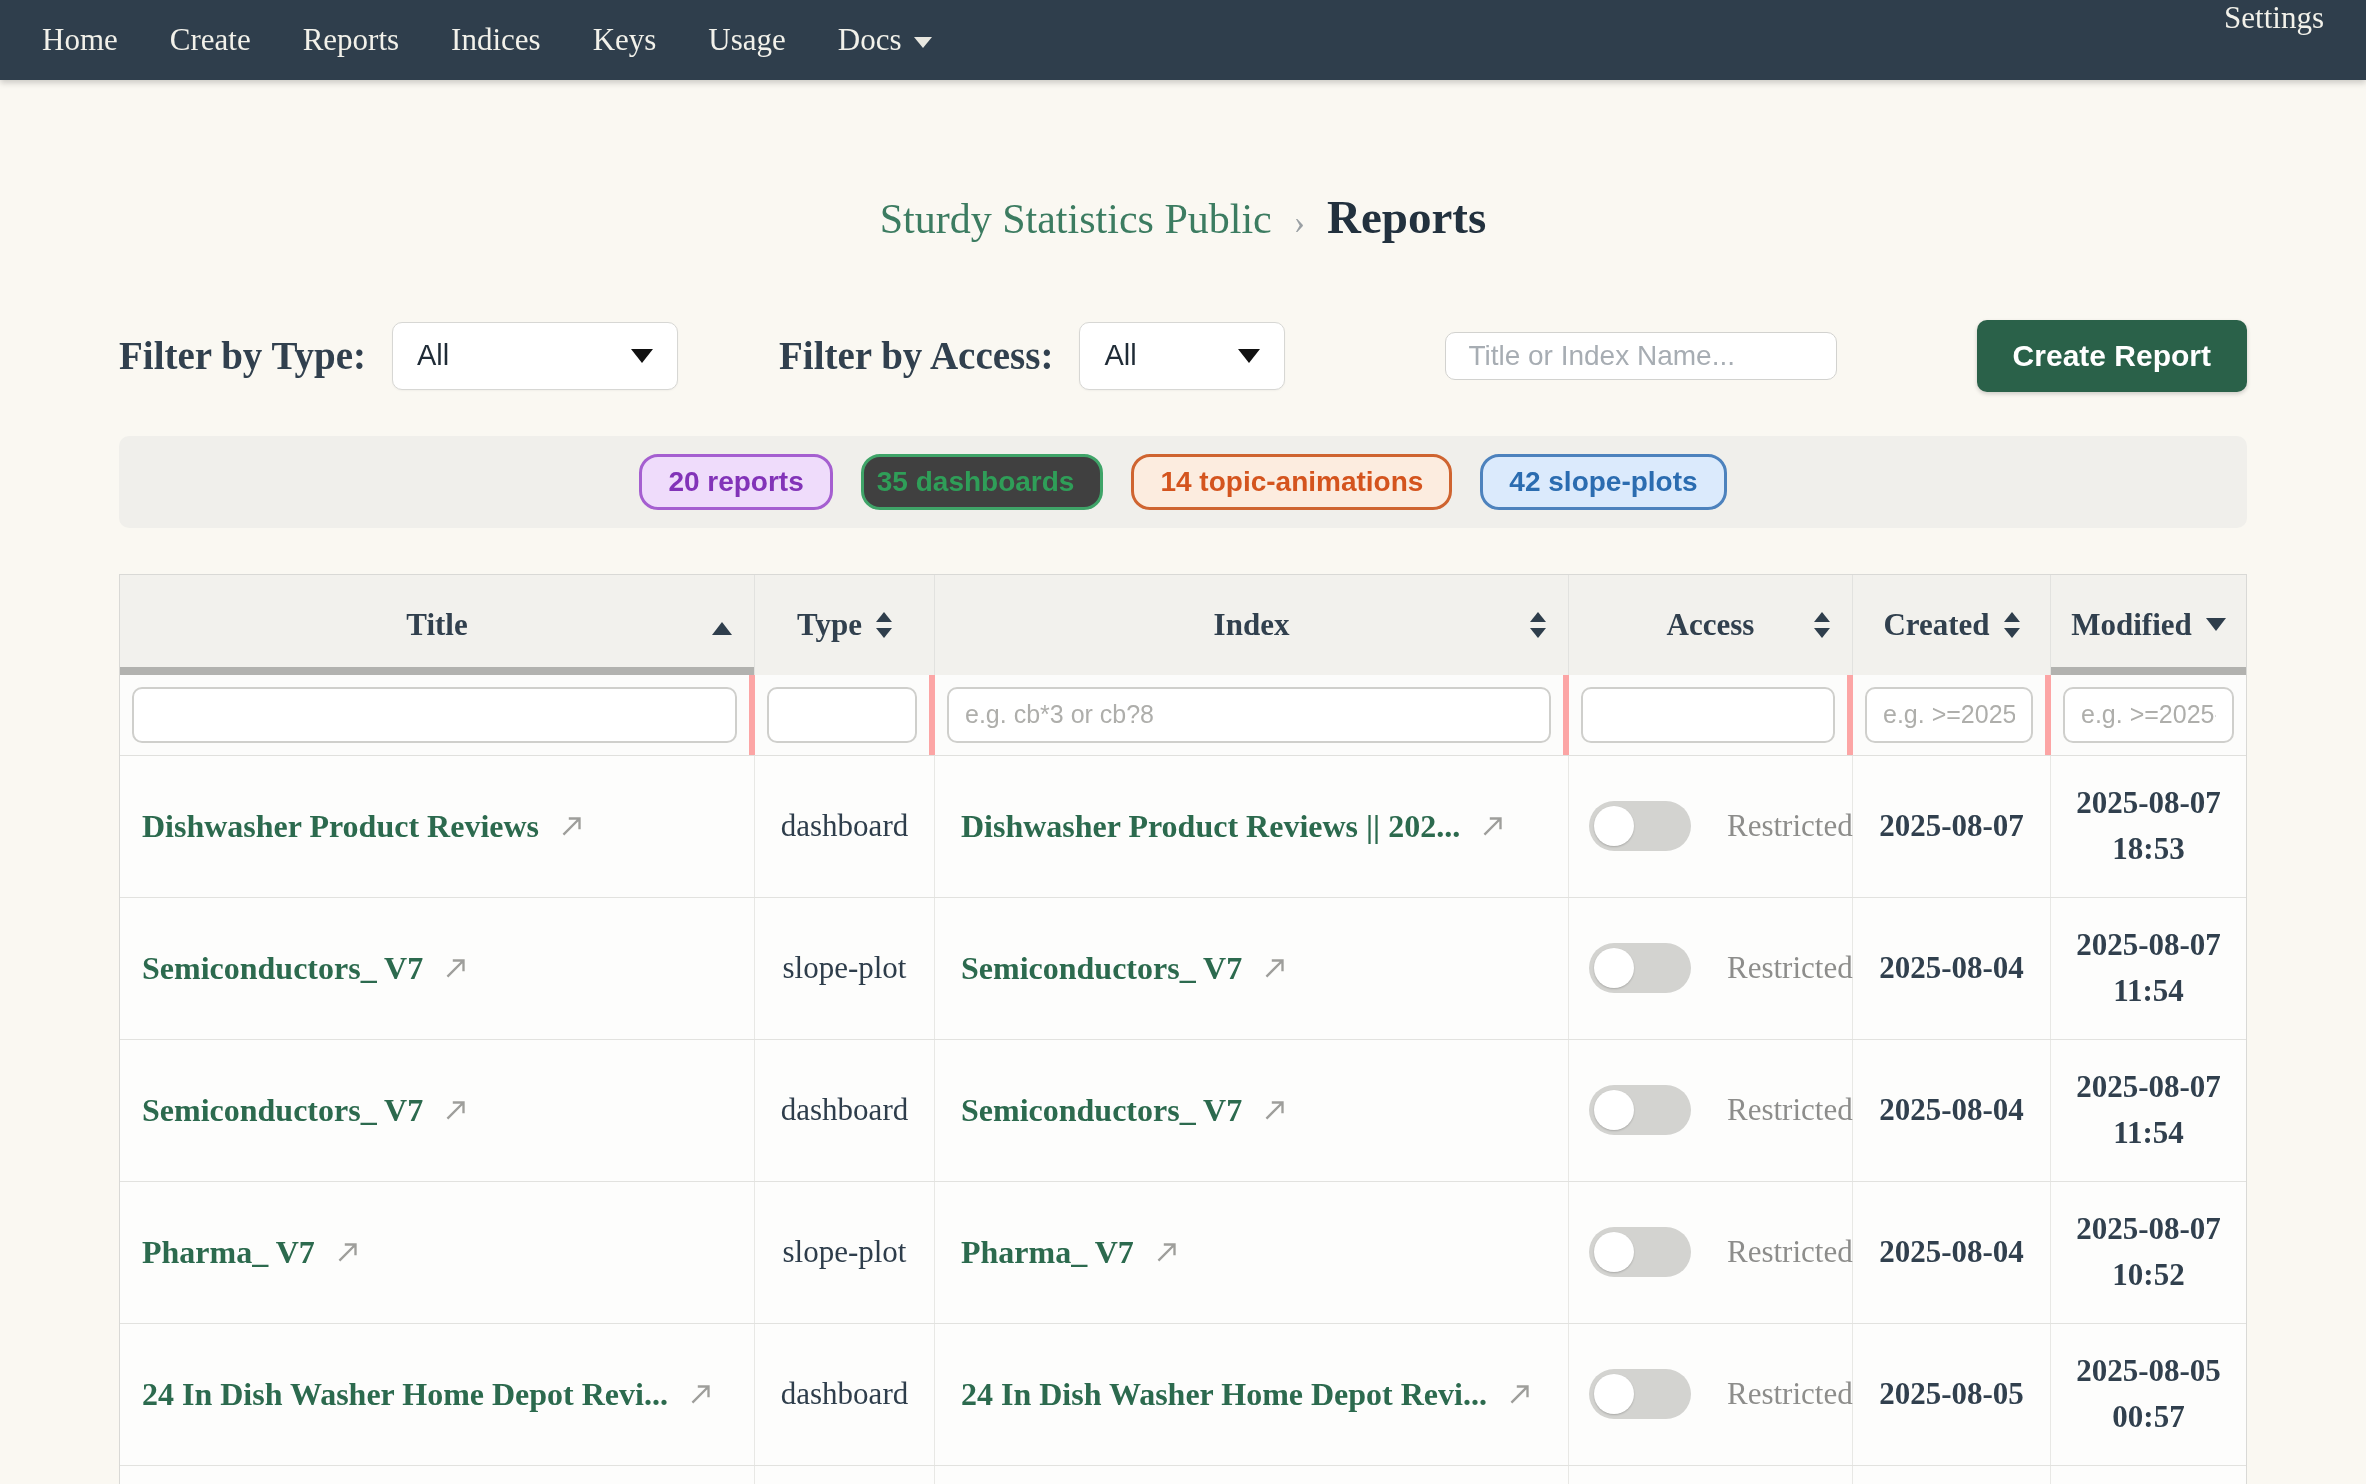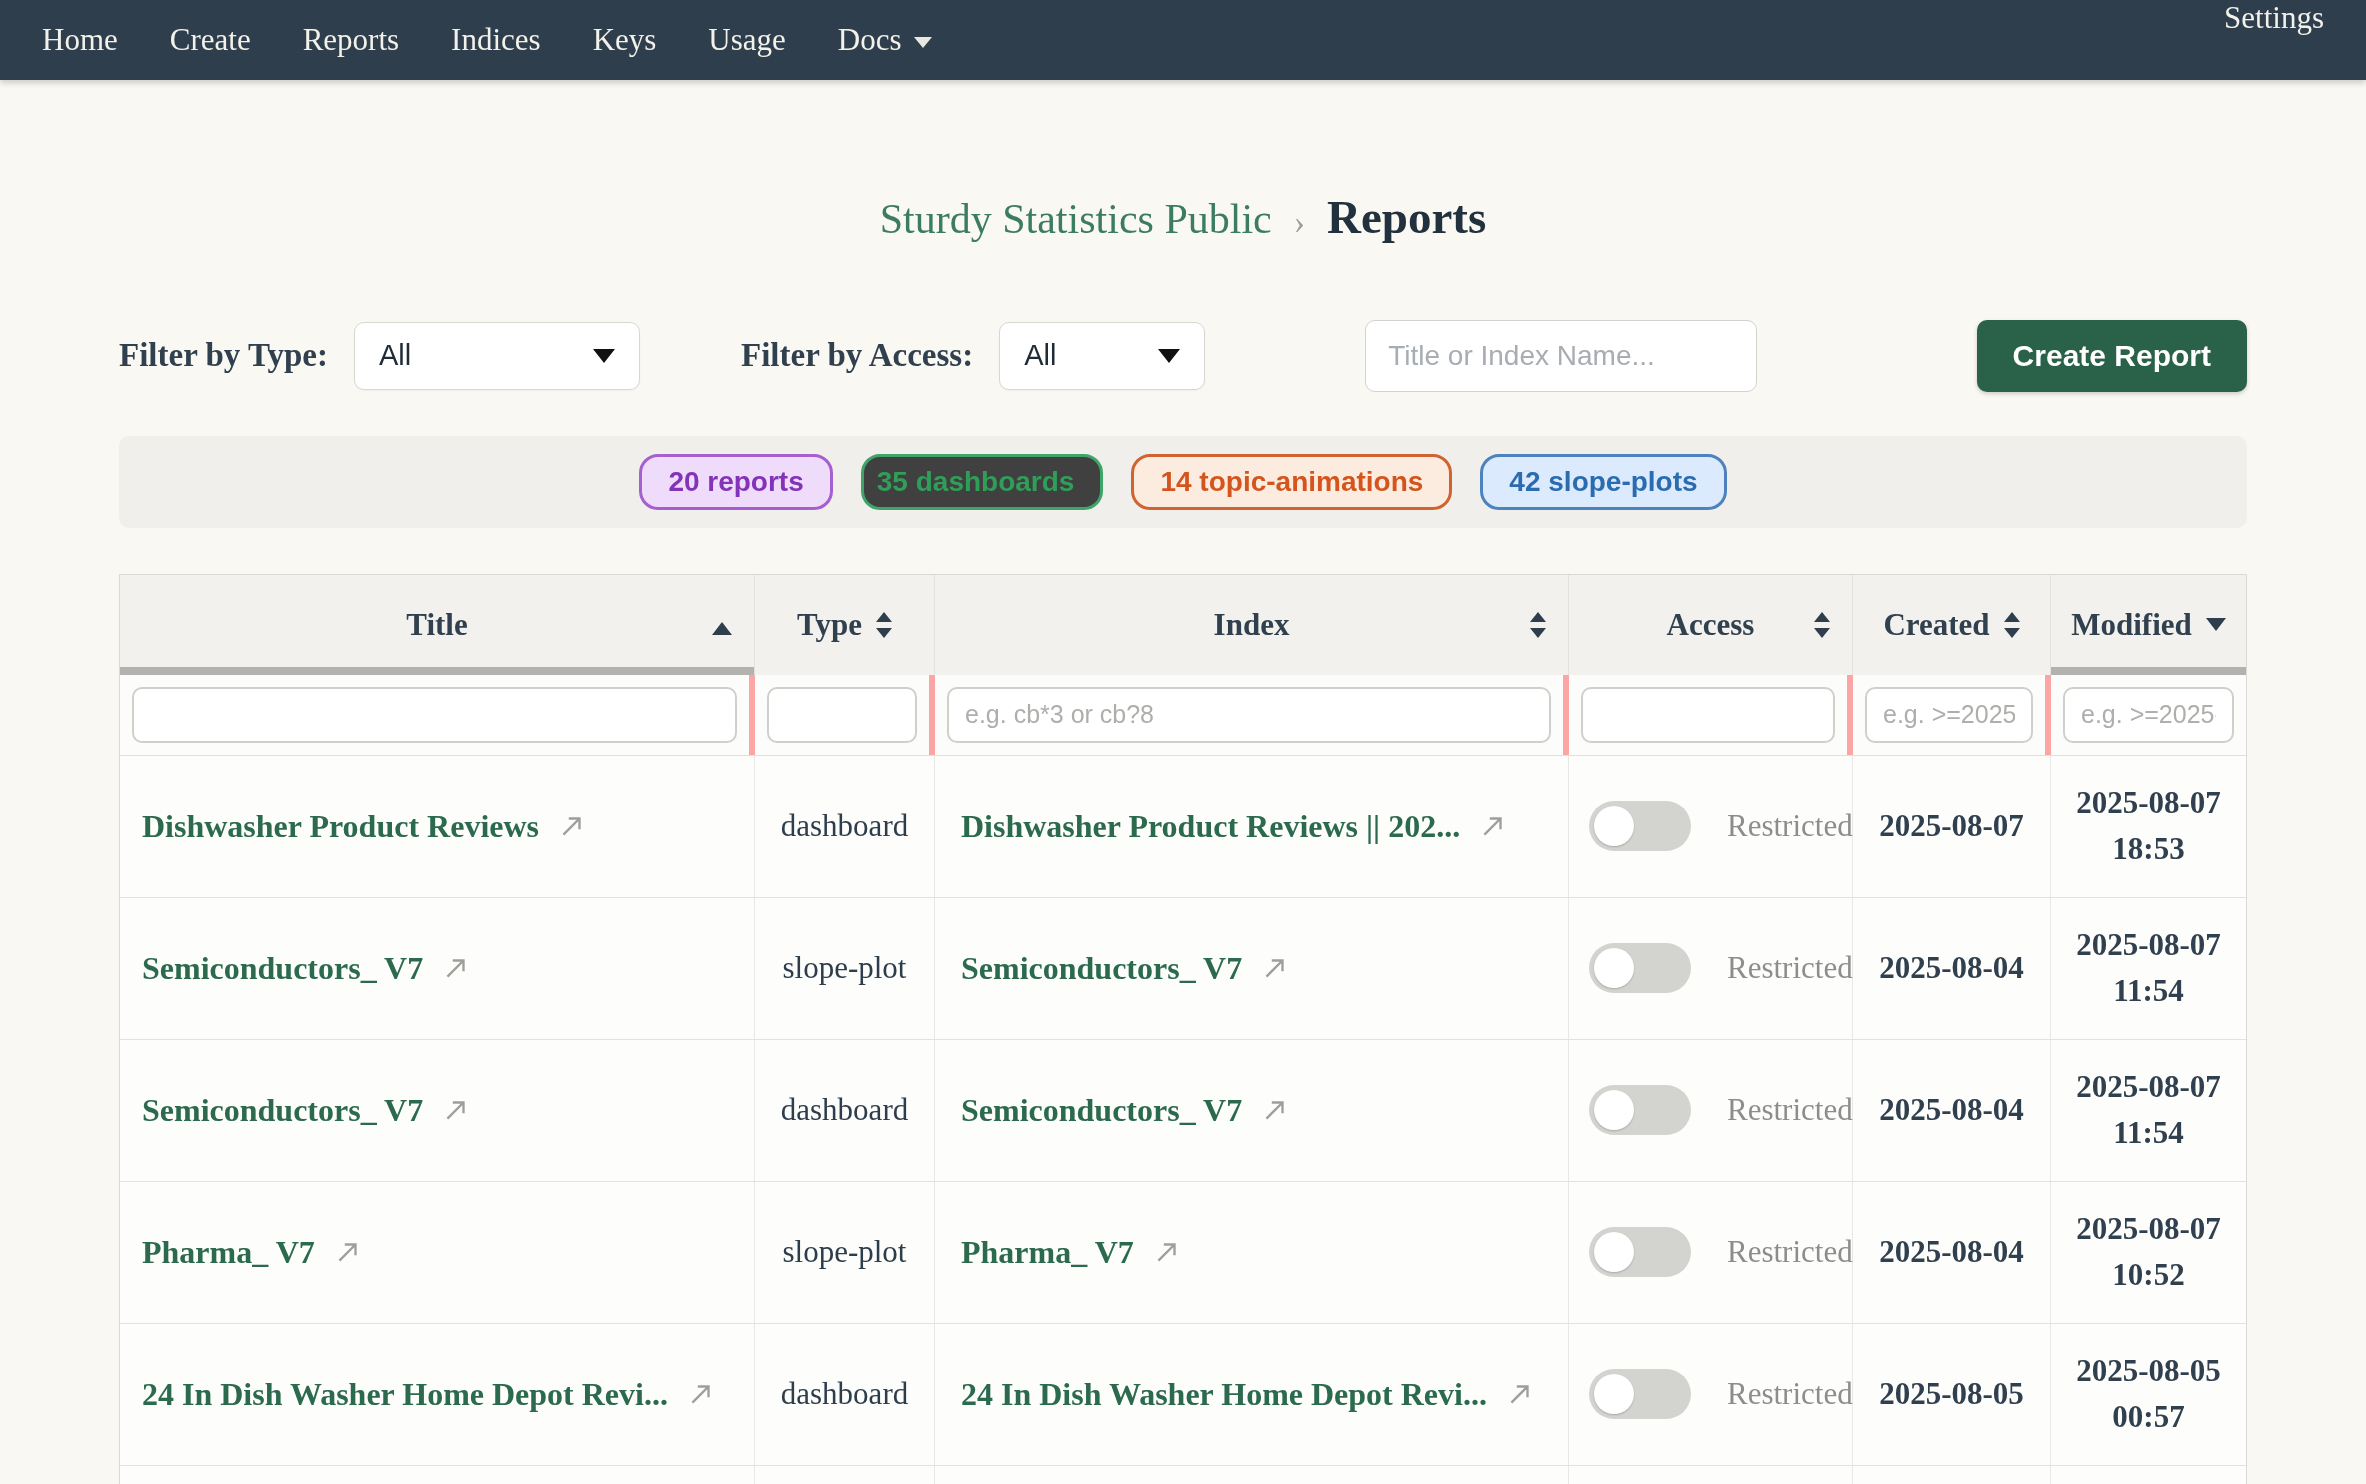--- a/index.html
+++ b/index.html
@@ -29,36 +29,36 @@
   
   .breadcrumb { text-align:center; margin-top:112px; line-height:1.1; }
   .breadcrumb .parent { color:#3c7c61; font-size:42px; text-decoration:none; cursor:pointer; }
   .breadcrumb .sep { color:#9aa0a4; font-size:34px; margin:0 18px; }
   .breadcrumb .current { color:#22313e; font-size:47px; font-weight:bold; }
 
   
   .controls {
     margin:76px 119px 0; display:flex; align-items:center; height:72px;
   }
-  .filter-label { font-size:33px; font-weight:bold; color:#31404e; }
+  .filter-label { font-size:39px; font-weight:bold; color:#31404e; }
   .select {
     margin-left:26px; width:286px; height:68px; background:#fff;
     border:1px solid #d7d7d4; border-radius:10px; display:flex; align-items:center;
     padding:0 24px; cursor:pointer; justify-content:space-between;
     box-shadow:0 1px 2px rgba(0,0,0,0.04);
   }
   .select.small { width:206px; }
   .select .sel-value { font-size:29px; color:#1f2b36; font-family:"Liberation Sans","DejaVu Sans",sans-serif; }
   .sel-caret {
     width:0; height:0; border-left:11px solid transparent; border-right:11px solid transparent;
     border-top:14px solid #111; display:inline-block;
   }
   .label-access { margin-left:101px; }
   .search-input {
-    margin-left:160px; width:392px; height:72px; border:1px solid #d2d2cf; border-radius:10px;
+    margin-left:160px; width:392px; height:48px; border:1px solid #d2d2cf; border-radius:10px;
     padding:0 22px; font-size:28px; color:#333; background:#fff; outline:none;
     font-family:"Liberation Sans","DejaVu Sans",sans-serif;
   }
   .search-input::placeholder { color:#a7adb3; }
   .create-btn {
     margin-left:auto; height:72px; padding:0 36px; background:#2a6149; color:#fff;
     border:none; border-radius:10px; font-size:30px; font-weight:bold; cursor:pointer;
     font-family:"Liberation Sans","DejaVu Sans",sans-serif;
     box-shadow:0 2px 4px rgba(0,0,0,0.18);
   }

